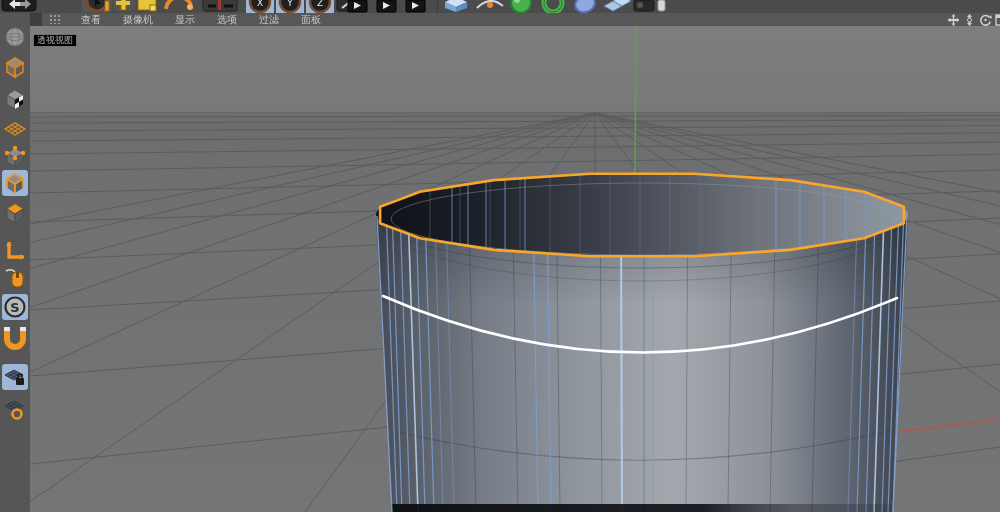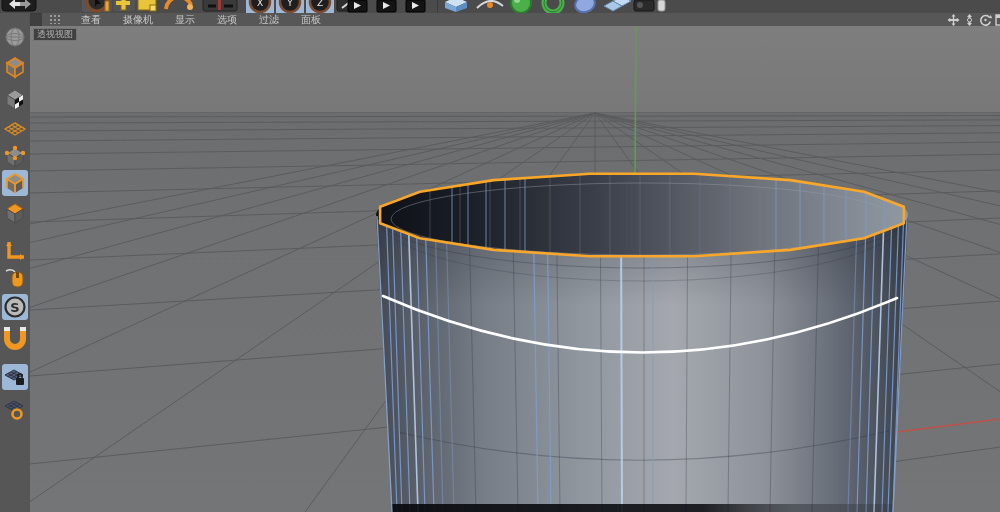--- a/index.html
+++ b/index.html
@@ -27,22 +27,22 @@
   #sidebar{position:absolute;left:0;top:13px;width:30px;height:499px;
       background:#565656;border-right:1px solid #3c3c3c;}
   .side-btn{position:absolute;left:2px;width:26px;height:26px;border-radius:3px;
       display:flex;align-items:center;justify-content:center;}
   .side-btn.active{background:#9db8d6;}
   .side-btn svg{display:block;}
 
   
   #viewport{position:absolute;left:30px;top:26px;width:970px;height:486px;
       overflow:hidden;background:#7b7b7c;}
-  #viewport-label{position:absolute;left:3px;top:2px;z-index:5;
-      background:#404040;border:1px solid #747474;color:#aeaeae;
+  #viewport-label{position:absolute;left:3px;top:8px;z-index:5;
+      background:#000000;border:1px solid #747474;color:#aeaeae;
       font-size:9px;line-height:11px;padding:0 3px;white-space:nowrap;}
   #scene{position:absolute;left:0;top:0;}
 </style>
 </head>
 <body>
 
 <div id="top-toolbar">
   <svg width="1000" height="13" viewBox="0 0 1000 13">
     <g>
       <rect x="2" y="-6" width="34" height="17" rx="3" fill="#1d1d1d" stroke="#101010"></rect>

